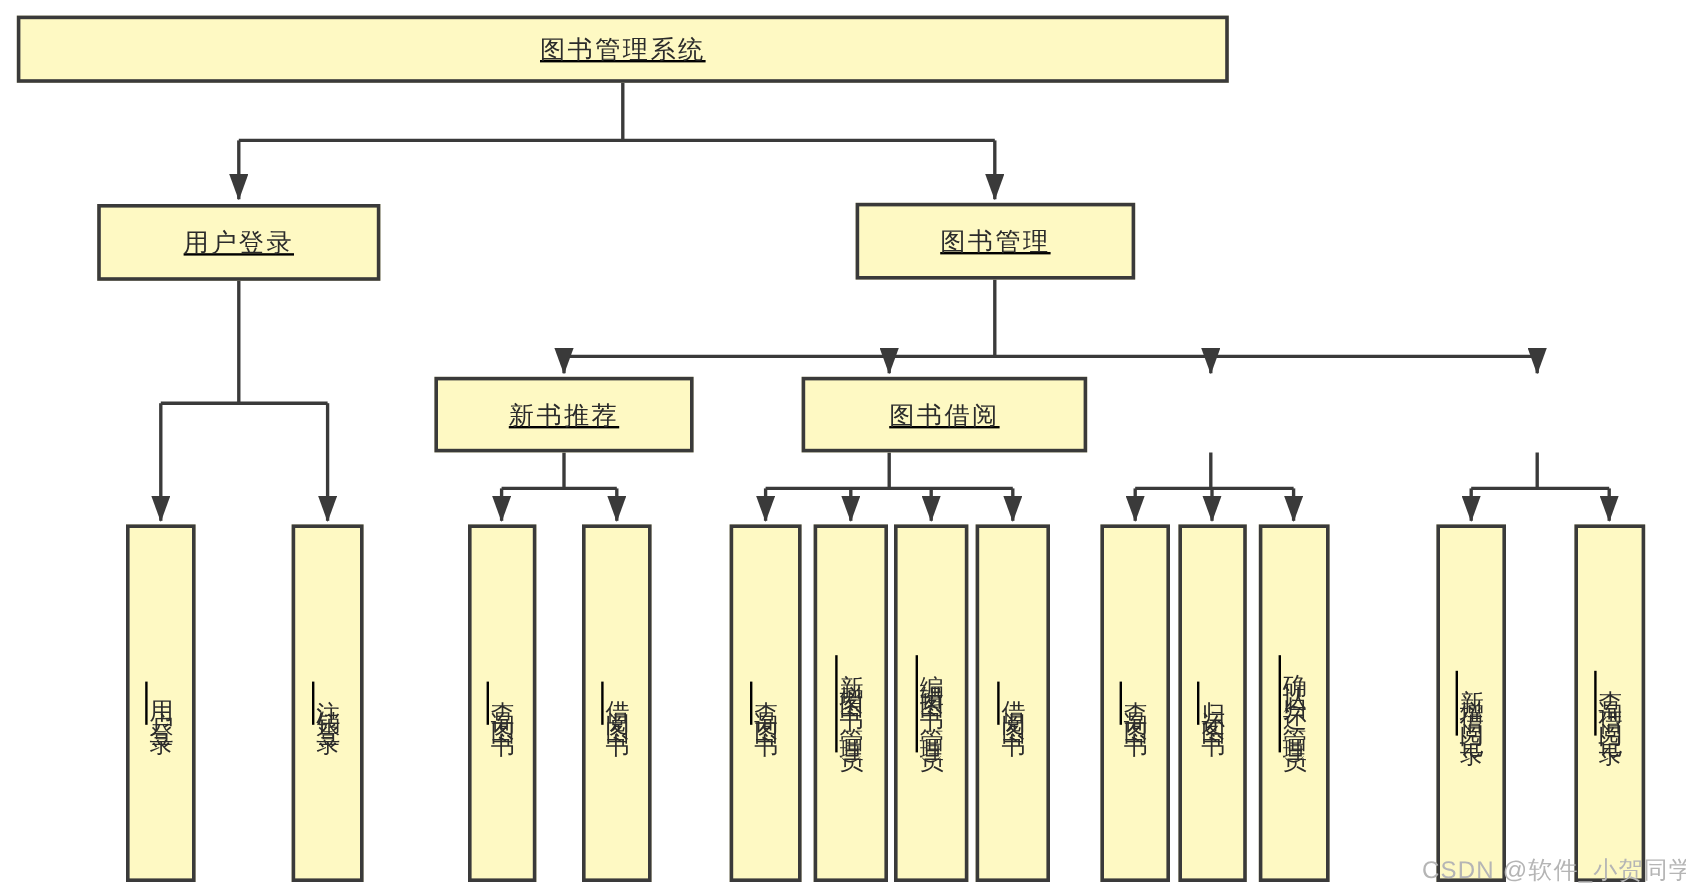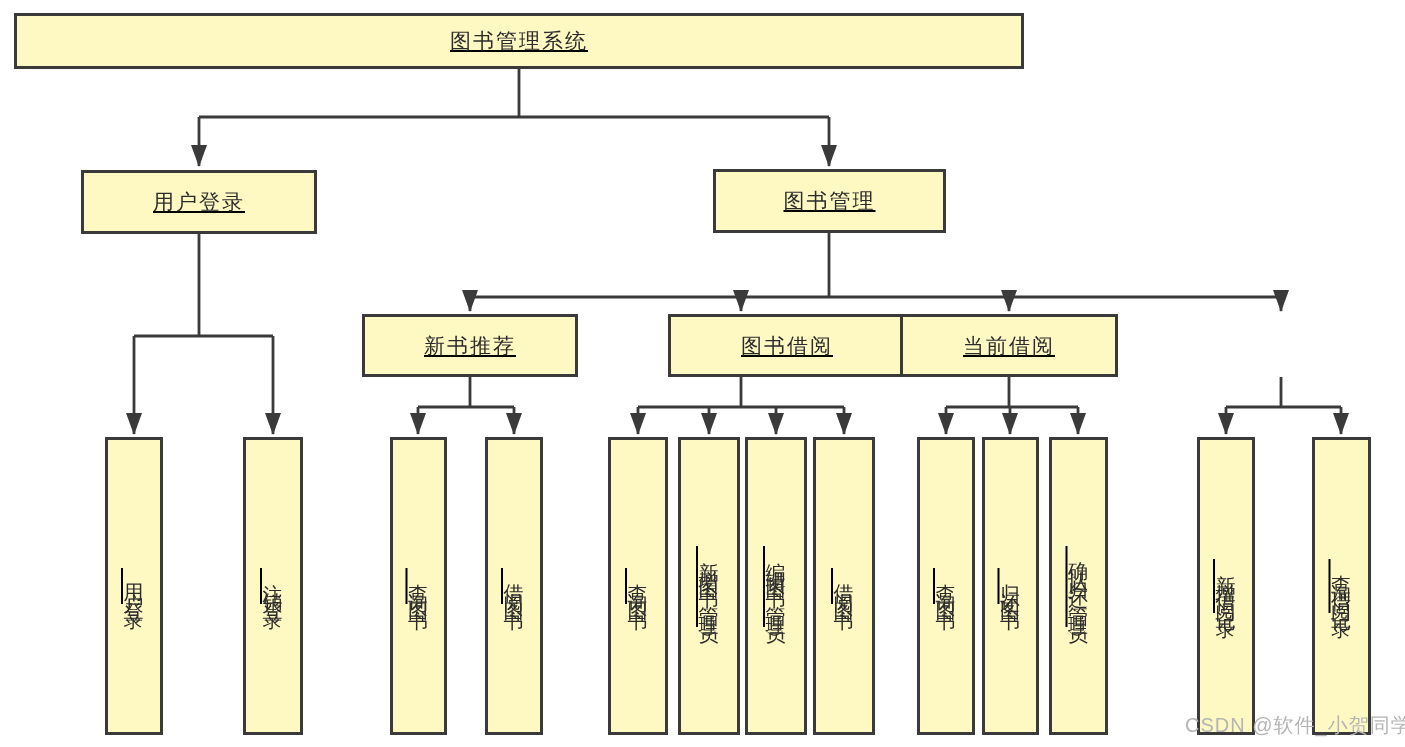--- a/index.html
+++ b/index.html
@@ -123,23 +123,20 @@
   <div class="node" style="left:713px; top:169px; width:233px; height:64px;">
     <span class="lbl">图书管理</span>
   </div>
 
   <div class="node" style="left:362px; top:314px; width:216px; height:63px;">
     <span class="lbl">新书推荐</span>
   </div>
   <div class="node" style="left:634px; top:314px; width:238px; height:63px;margin-left:34px;">
     <span class="lbl">图书借阅</span>
   </div>
-  <div class="node" style="left:900px; top:314px; width:218px; height:63px;">
-    <span class="lbl">当前借阅</span>
-  </div>
 
   <div class="node v" style="left:105px; top:437px; width:58px; height:298px;">
     <span class="lbl">用户登录</span>
   </div>
   <div class="node v" style="left:243px; top:437px; width:60px; height:298px;">
     <span class="lbl">注销登录</span>
   </div>
 
   <div class="node v" style="left:390px; top:437px; width:57px; height:298px;">
     <span class="lbl">查询图书</span>

